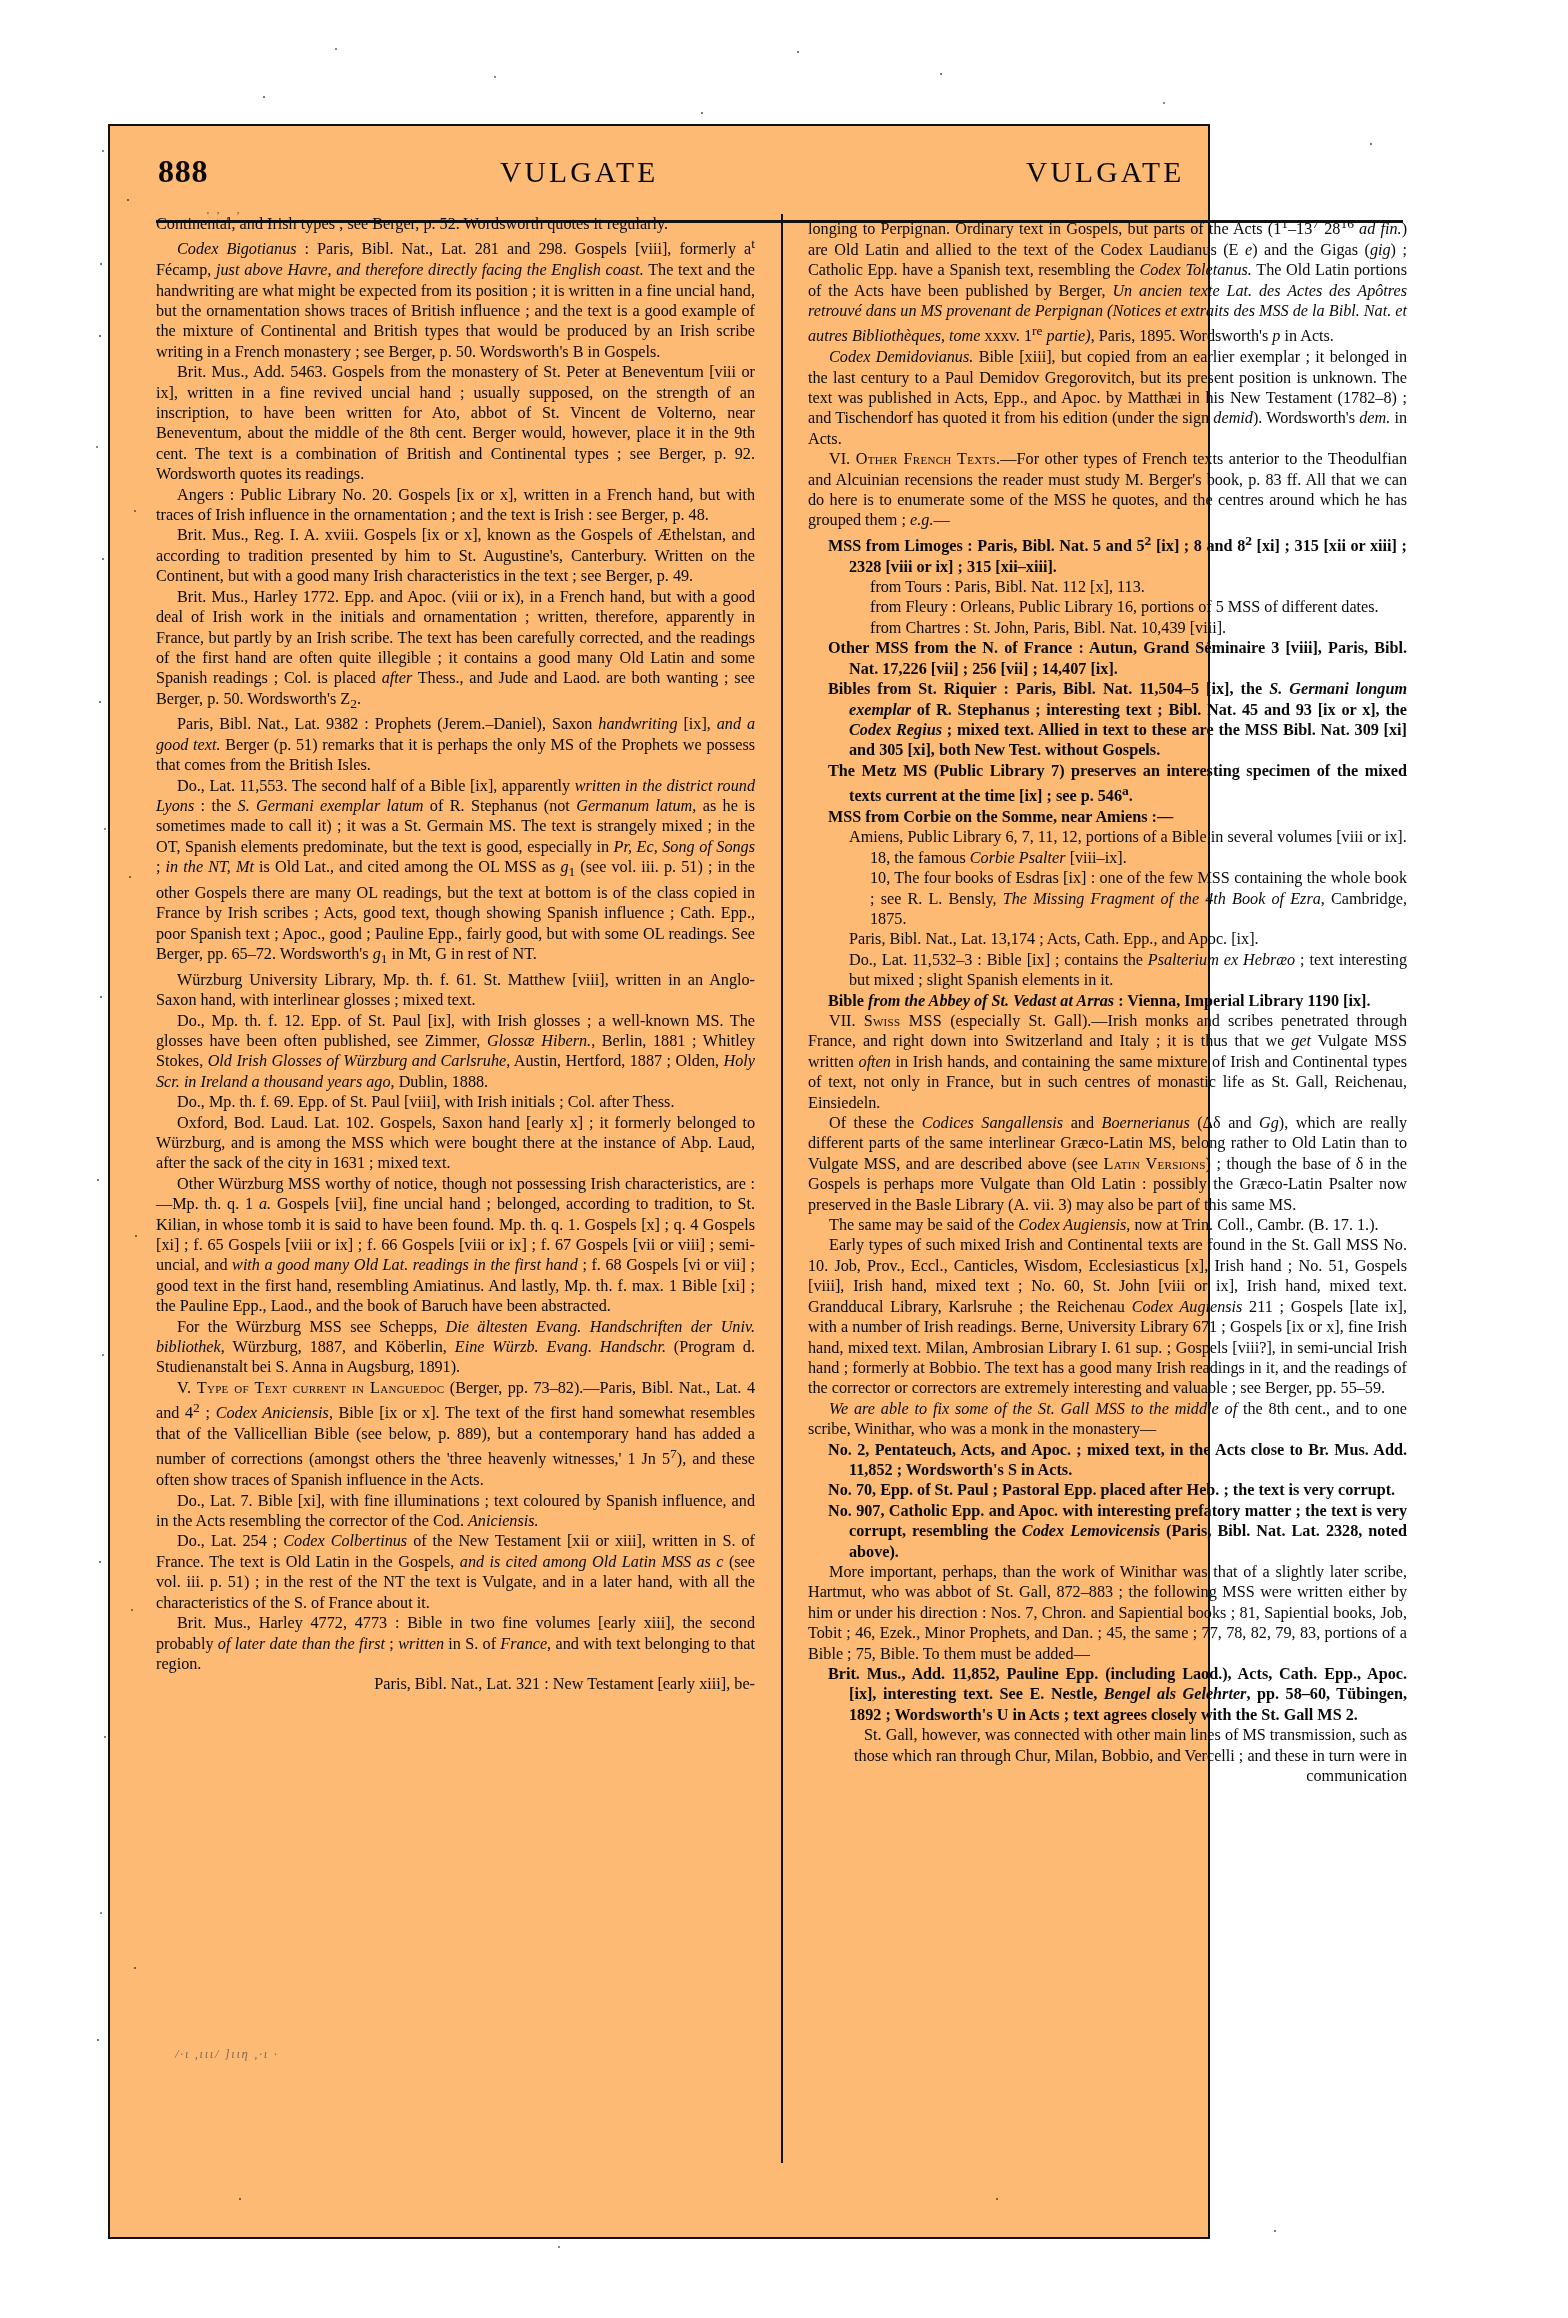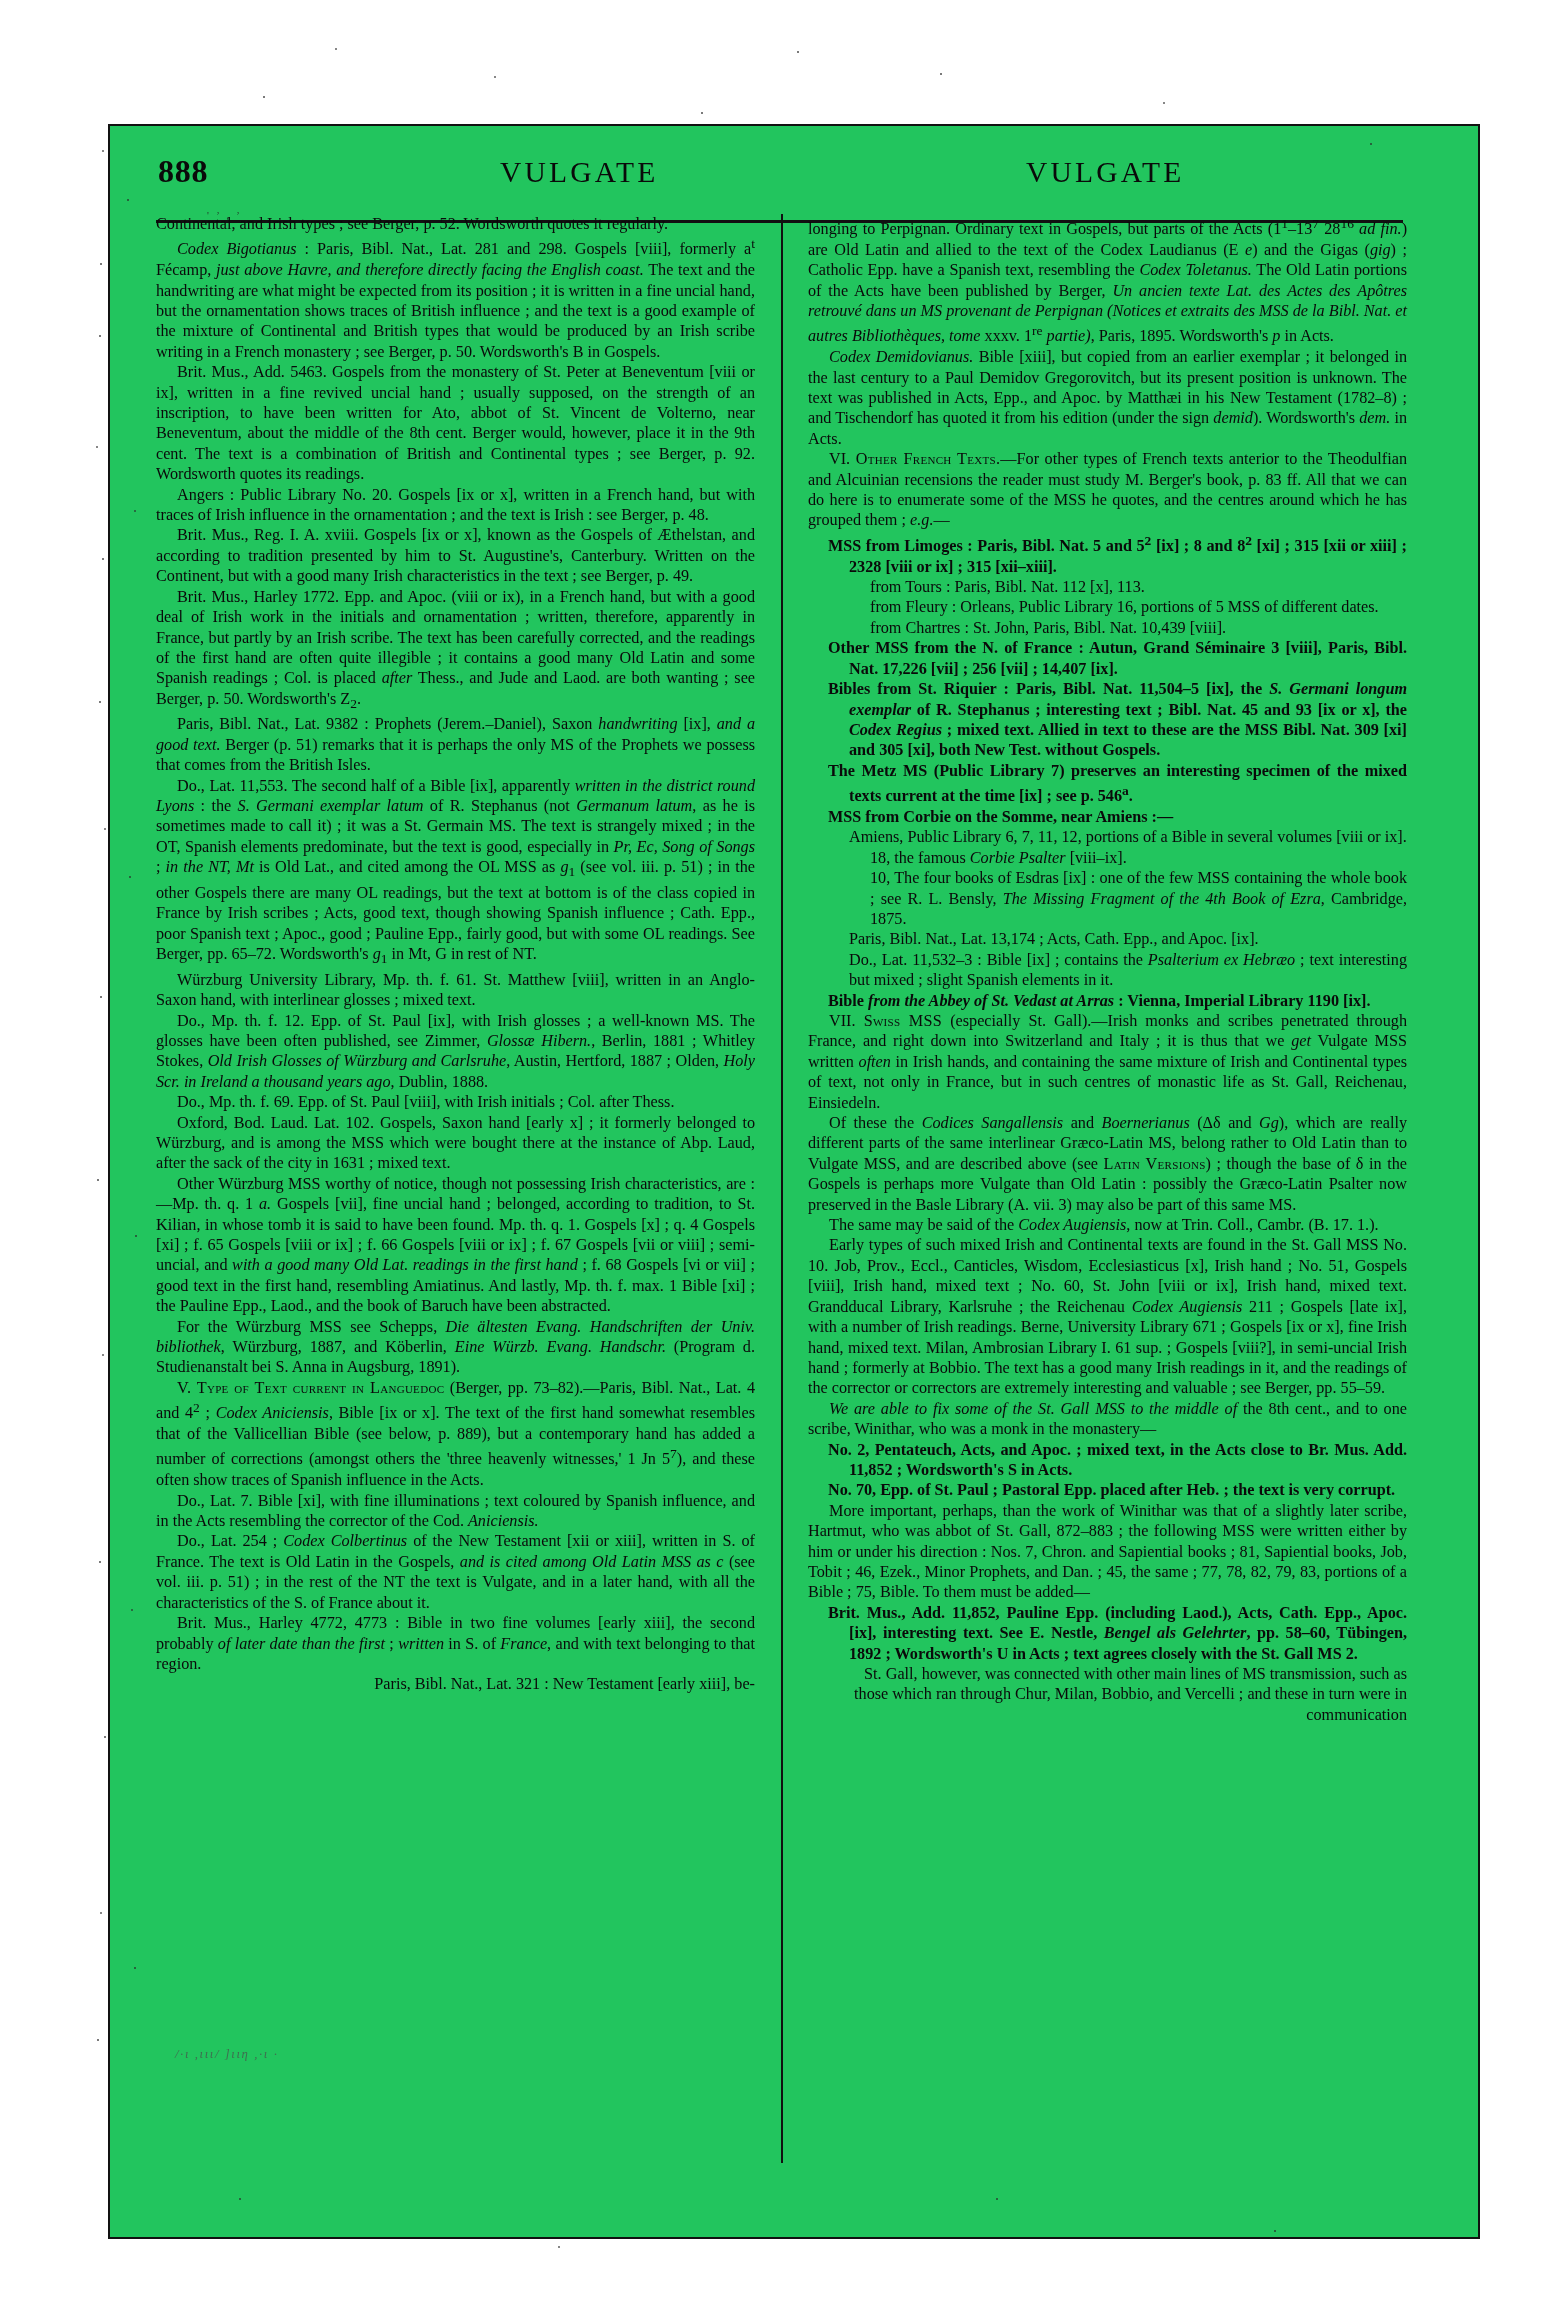--- a/index.html
+++ b/index.html
@@ -14,25 +14,25 @@
     font-family: "Liberation Serif", "DejaVu Serif", serif;
     color: #0a0a0a;
     overflow: hidden;
   }
 
   
   #page-frame {
     position: absolute;
     left: 108px;
     top: 124px;
-    width: 1372px;
+    width: 1102px;
     height: 2115px;
     border: 2.4px solid #111;
     box-sizing: border-box;
-    background: #22c55e;
+    background: #fdba74;
   }
 
   
   .speck {
     position: absolute;
     background: #2a2a2a;
     border-radius: 50%;
     opacity: .75;
   }
 
@@ -209,20 +209,21 @@
         <p class="p hang">Paris, Bibl. Nat., Lat. 13,174 ; Acts, Cath. Epp., and Apoc. [ix].</p>
         <p class="p hang">Do., Lat. 11,532–3 : Bible [ix] ; contains the <i>Psalterium ex Hebræo</i> ; text interesting but mixed ; slight Spanish elements in it.</p>
         <p class="p hang-neg">Bible <i>from the Abbey of St. Vedast at Arras</i> : Vienna, Imperial Library 1190 [ix].</p>
         <p class="p">VII. <span class="sc">Swiss MSS</span> (especially St. Gall).—Irish monks and scribes penetrated through France, and right down into Switzerland and Italy ; it is thus that we <i>get</i> Vulgate MSS written <i>often</i> in Irish hands, and containing the same mixture of Irish and Continental types of text, not only in France, but in such centres of monastic life as St. Gall, Reichenau, Einsiedeln.</p>
         <p class="p">Of these the <i>Codices Sangallensis</i> and <i>Boernerianus</i> (Δδ and <i>Gg</i>), which are really different parts of the same interlinear Græco-Latin MS, belong rather to Old Latin than to Vulgate MSS, and are described above (see <span class="sc">Latin Versions</span>) ; though the base of δ in the Gospels is perhaps more Vulgate than Old Latin : possibly the Græco-Latin Psalter now preserved in the Basle Library (A. vii. 3) may also be part of this same MS.</p>
         <p class="p">The same may be said of the <i>Codex Augiensis</i>, now at Trin. Coll., Cambr. (B. 17. 1.).</p>
         <p class="p">Early types of such mixed Irish and Continental texts are found in the St. Gall MSS No. 10. Job, Prov., Eccl., Canticles, Wisdom, Ecclesiasticus [x], Irish hand ; No. 51, Gospels [viii], Irish hand, mixed text ; No. 60, St. John [viii or ix], Irish hand, mixed text. Grandducal Library, Karlsruhe ; the Reichenau <i>Codex Augiensis</i> 211 ; Gospels [late ix], with a number of Irish readings. Berne, University Library 671 ; Gospels [ix or x], fine Irish hand, mixed text. Milan, Ambrosian Library I. 61 sup. ; Gospels [viii?], in semi-uncial Irish hand ; formerly at Bobbio. The text has a good many Irish readings in it, and the readings of the corrector or correctors are extremely interesting and valuable ; see Berger, pp. 55–59.</p>
         <p class="p"><i>We are able to fix some of the St. Gall MSS to the middle of</i> the 8th cent., and to one scribe, Winithar, who was a monk in the monastery—</p>
         <p class="p hang-neg">No. 2, Pentateuch, Acts, and Apoc. ; mixed text, in the Acts close to Br. Mus. Add. 11,852 ; Wordsworth's S in Acts.</p>
         <p class="p hang-neg">No. 70, Epp. of St. Paul ; Pastoral Epp. placed after Heb. ; the text is very corrupt.</p>
+        <p class="p hang-neg">No. 907, Catholic Epp. and Apoc. with interesting prefatory matter ; the text is very corrupt, resembling the <i>Codex Lemovicensis</i> (Paris, Bibl. Nat. Lat. 2328, noted above).</p>
         <p class="p">More important, perhaps, than the work of Winithar was that of a slightly later scribe, Hartmut, who was abbot of St. Gall, 872–883 ; the following MSS were written either by him or under his direction : Nos. 7, Chron. and Sapiential books ; 81, Sapiential books, Job, Tobit ; 46, Ezek., Minor Prophets, and Dan. ; 45, the same ; 77, 78, 82, 79, 83, portions of a Bible ; 75, Bible. To them must be added—</p>
         <p class="p hang-neg">Brit. Mus., Add. 11,852, Pauline Epp. (including Laod.), Acts, Cath. Epp., Apoc. [ix], interesting text. See E. Nestle, <i>Bengel als Gelehrter</i>, pp. 58–60, Tübingen, 1892 ; Wordsworth's U in Acts ; text agrees closely with the St. Gall MS 2.</p>
         <p class="p last">St. Gall, however, was connected with other main lines of MS transmission, such as those which ran through Chur, Milan, Bobbio, and Vercelli ; and these in turn were in communication</p>
       </div>
   </div>
 
   <div id="foot-smudge">/·ι ,ιιι/ ]ιιη ,·ι ·</div>
 
 </div>
 

